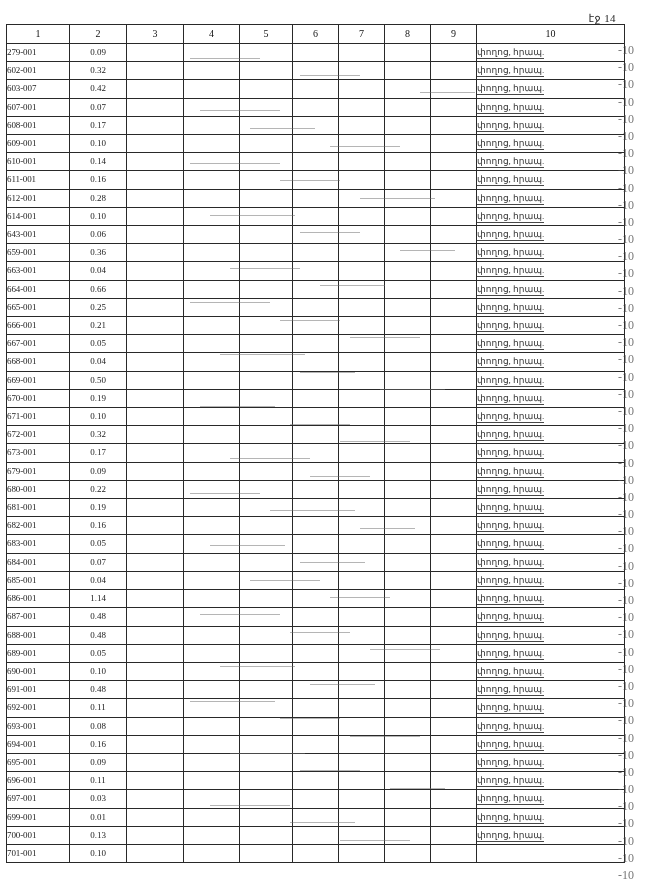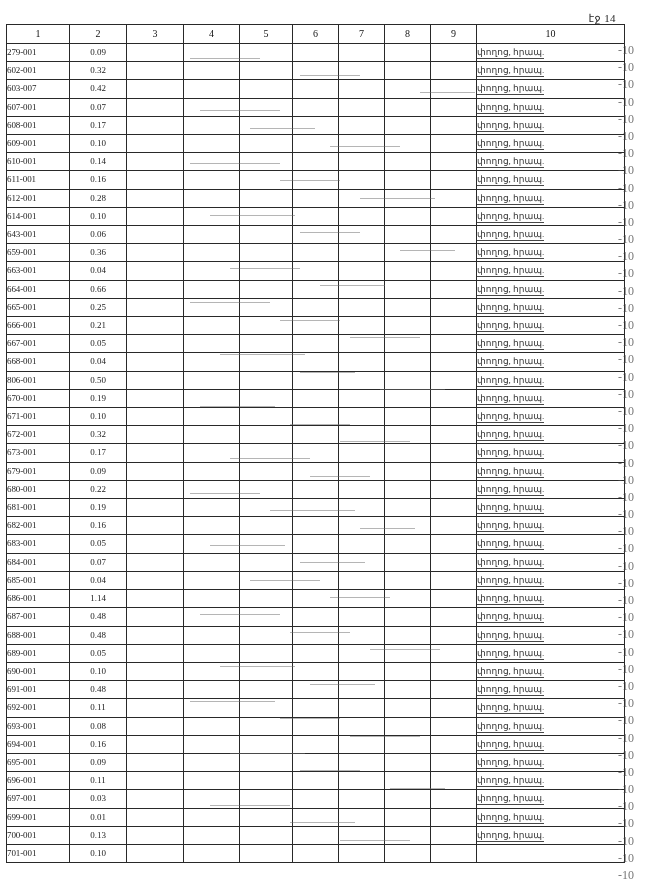--- a/index.html
+++ b/index.html
@@ -360,21 +360,21 @@
             <td class="c3 blank"></td>
             <td class="c4 blank"></td>
             <td class="c5 blank"></td>
             <td class="c6 blank"></td>
             <td class="c7 blank"></td>
             <td class="c8 blank"></td>
             <td class="c9 blank"></td>
             <td class="c10 note"><span class="txt">փողոց, հրապ.</span></td>
           </tr>
           <tr>
-            <td class="c1 code">806-001</td>
+            <td class="c1 code">669-001</td>
             <td class="c2 val">0.50</td>
             <td class="c3 blank"></td>
             <td class="c4 blank"></td>
             <td class="c5 blank"></td>
             <td class="c6 blank"></td>
             <td class="c7 blank"></td>
             <td class="c8 blank"></td>
             <td class="c9 blank"></td>
             <td class="c10 note"><span class="txt">փողոց, հրապ.</span></td>
           </tr>

